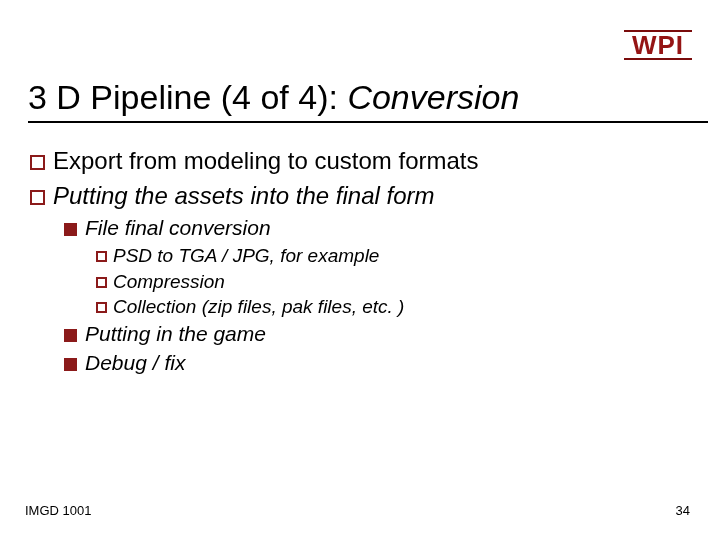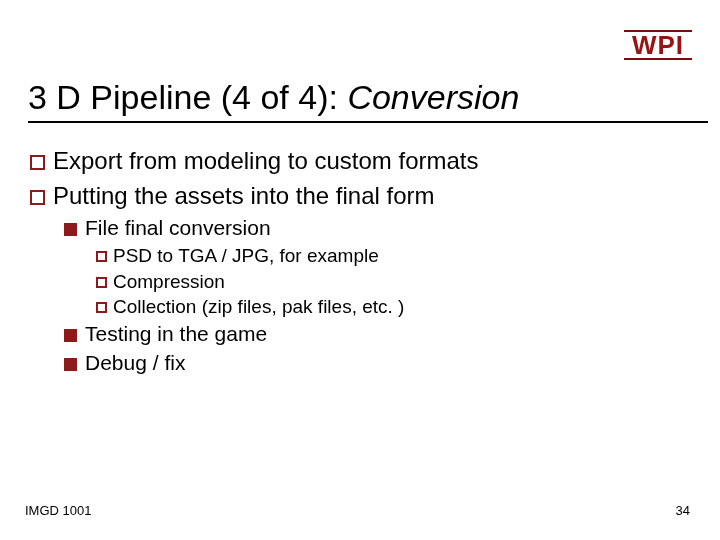--- a/index.html
+++ b/index.html
@@ -39,21 +39,21 @@
   .title .ital{font-style:italic}
   .content{
     position:absolute;
     left:30px;top:144px;right:28px;
     font-size:24px;
     line-height:1.28;
   }
   .l1{margin:2px 0 4px 0}
   .l2{margin:2px 0 2px 34px;font-size:21px}
   .l3{margin:1px 0 1px 66px;font-size:19px}
-  .ital{}
+  .ital{font-style:italic}
   .box-open, .box-solid{
     display:inline-block;
     width:13px;height:13px;
     margin-right:8px;
     position:relative;
     top:0px;
     box-sizing:border-box;
   }
   .l1 .box-open{width:15px;height:15px;border:2px solid #8b1a1a;top:1px}
   .l2 .box-solid{width:13px;height:13px;background:#8b1a1a;top:1px}
@@ -101,21 +101,21 @@
     <span class="box-open"></span><span>PSD to TGA / JPG, for example</span>
   </div>
   <div class="l3 ital">
     <span class="box-open"></span><span>Compression</span>
   </div>
   <div class="l3 ital">
     <span class="box-open"></span><span>Collection (zip files, pak files, etc. )</span>
   </div>
 
   <div class="l2 ital">
-    <span class="box-solid"></span><span>Testing in the game</span>
+    <span class="box-solid"></span><span>Putting in the game</span>
   </div>
   <div class="l2 ital">
     <span class="box-solid"></span><span>Debug / fix</span>
   </div>
 
 </div>
 
 <div class="footer-left">IMGD 1001</div>
 <div class="footer-right">34</div>
 

